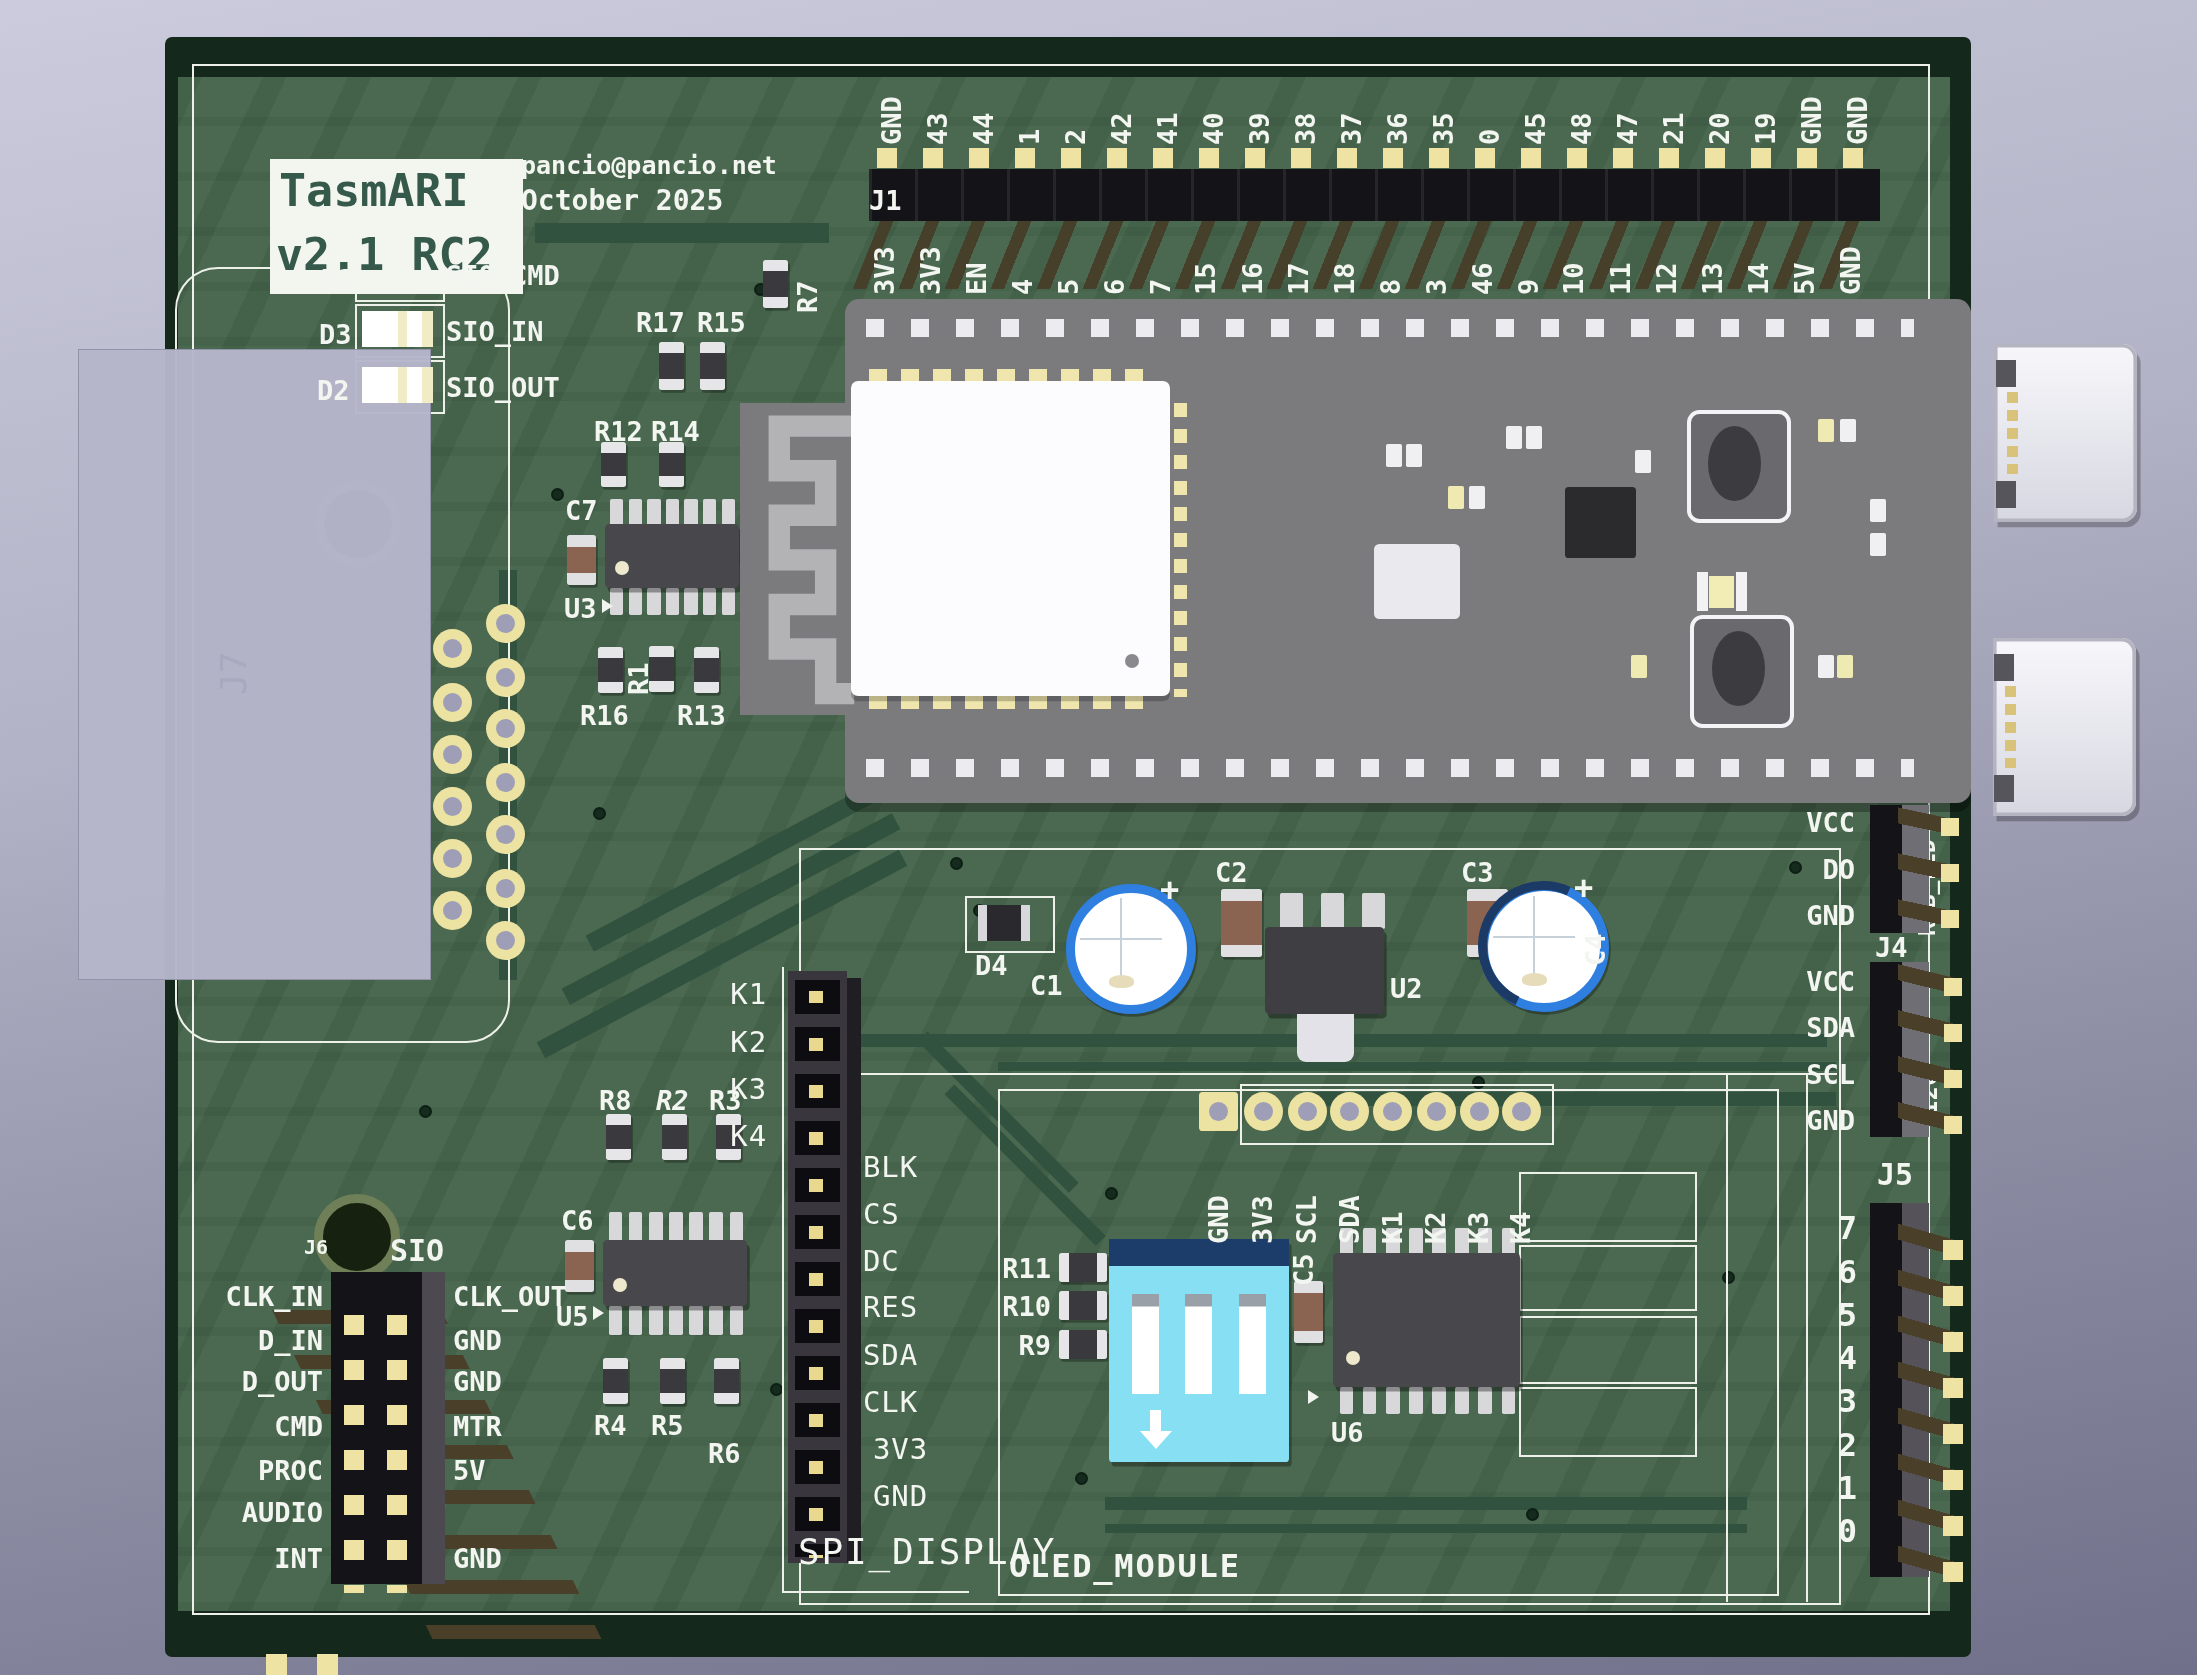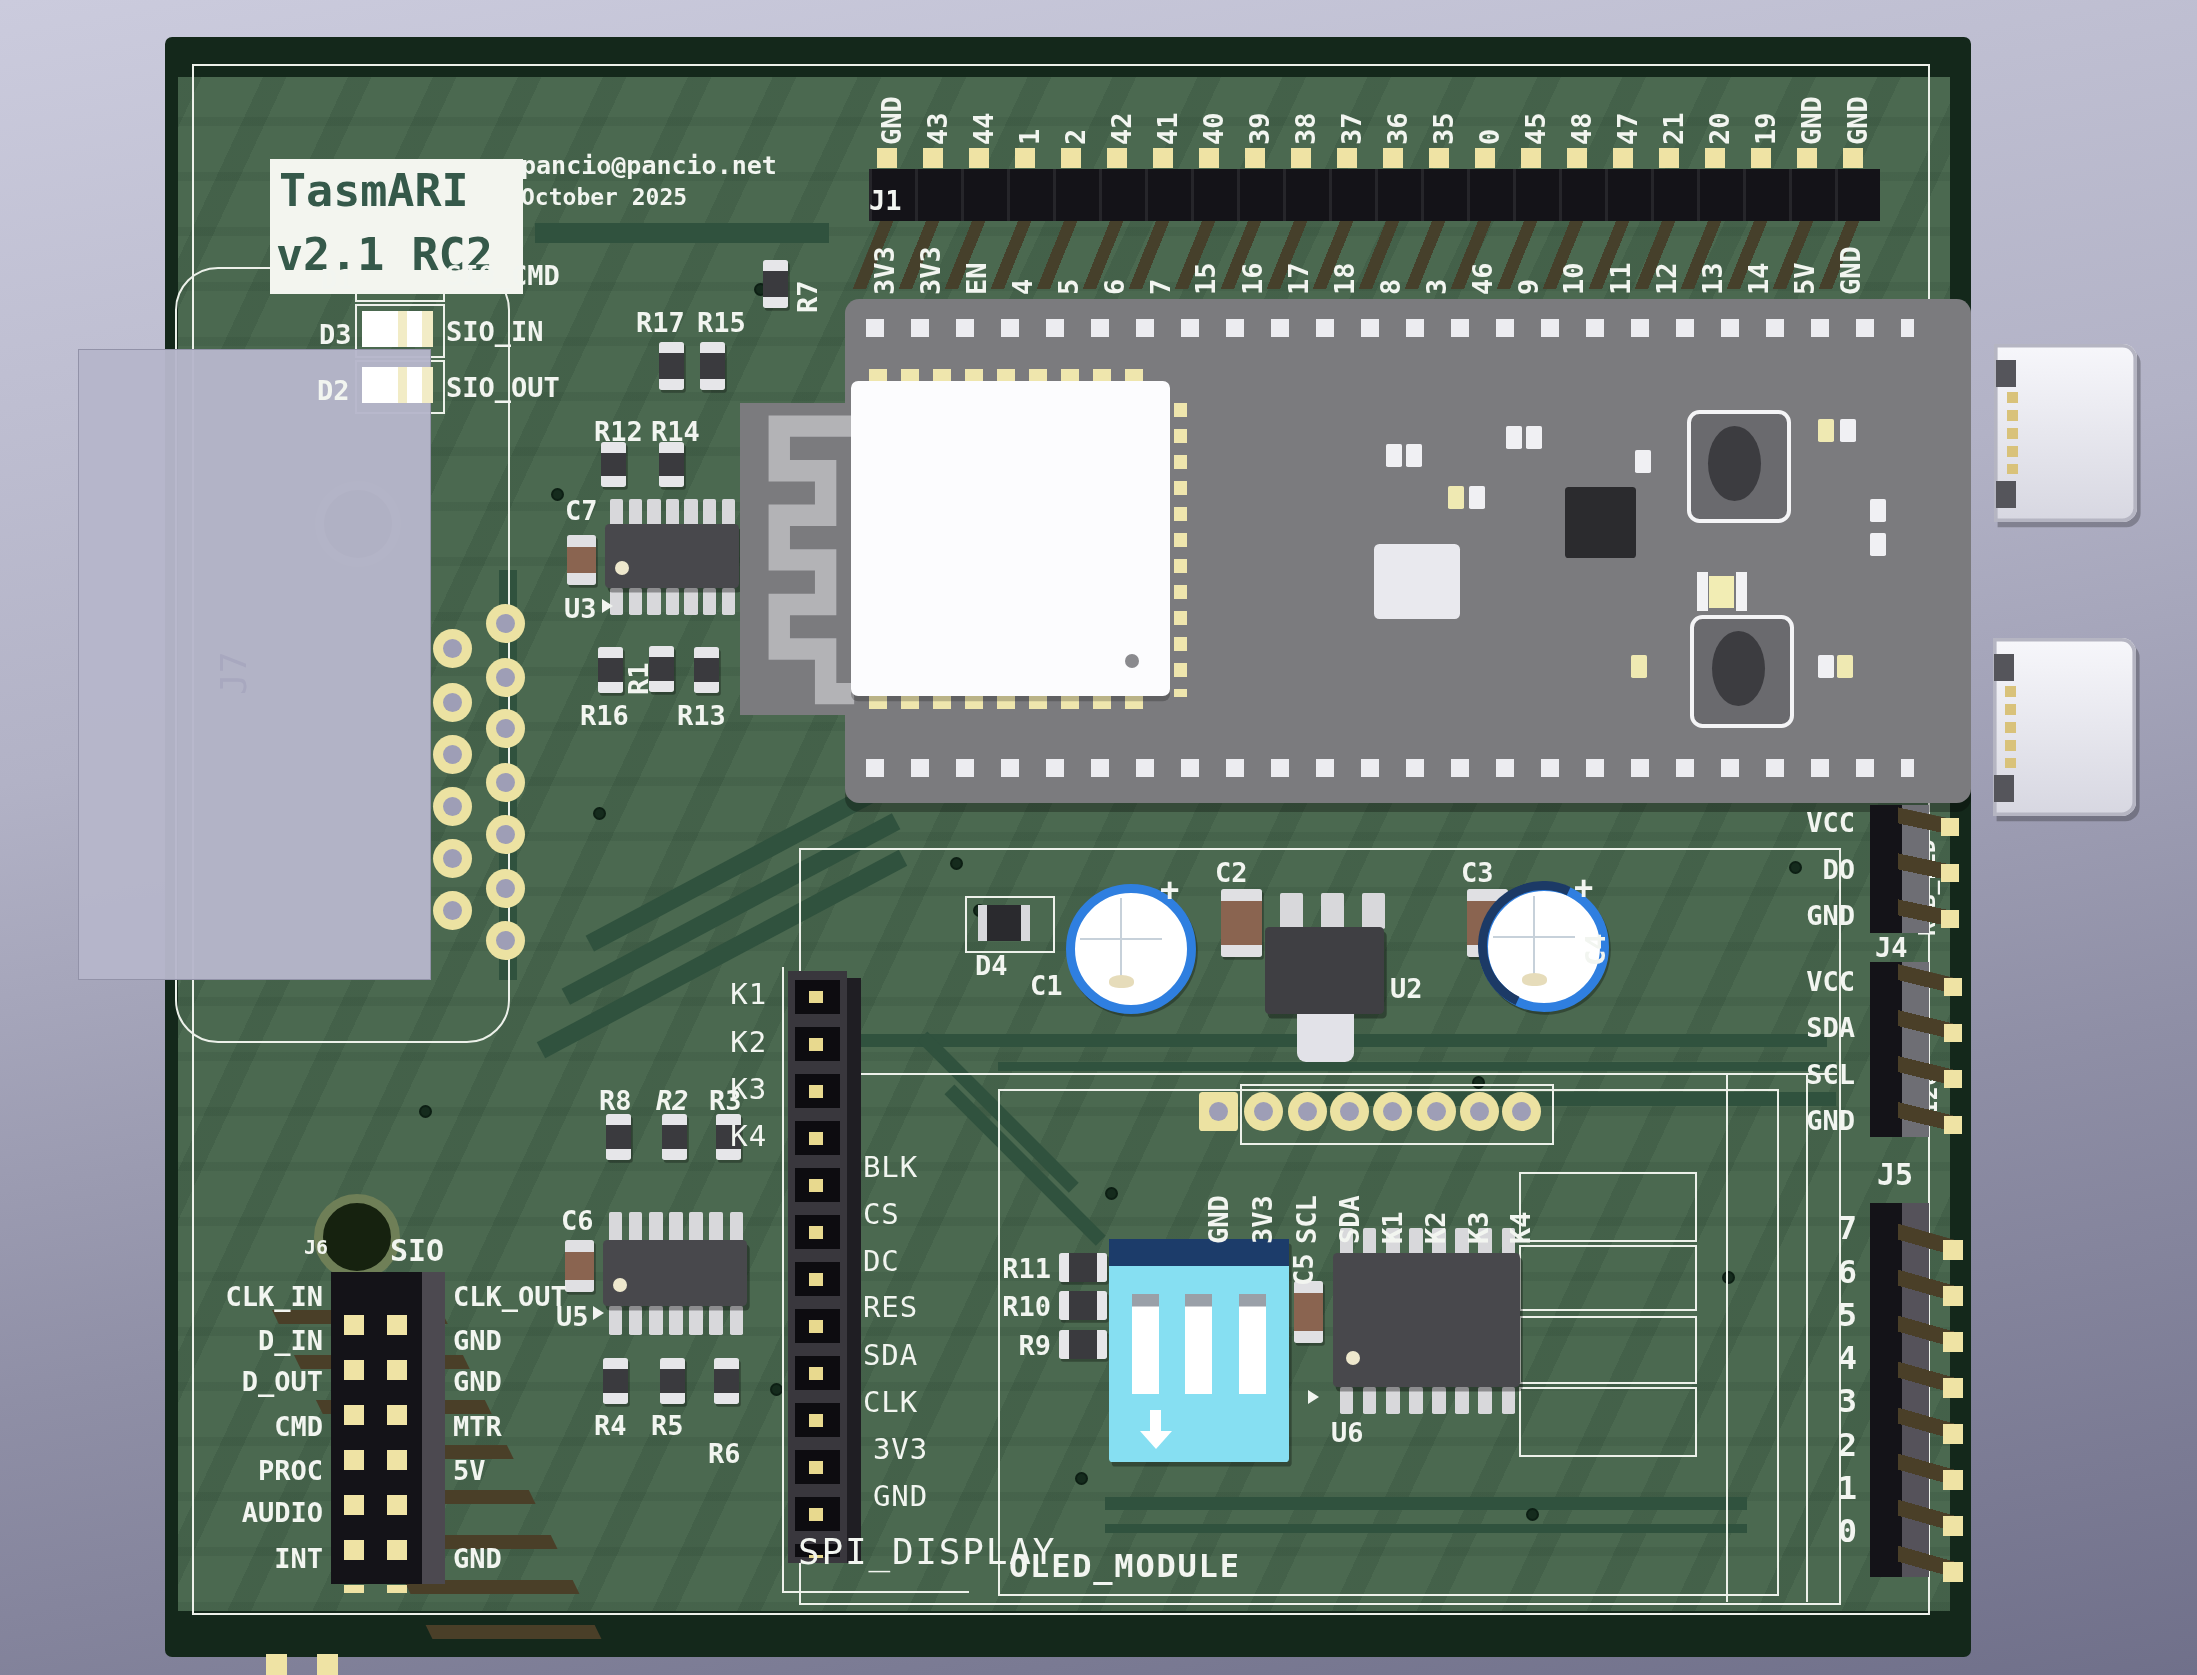--- a/index.html
+++ b/index.html
@@ -89,21 +89,21 @@
   <div class="keyrect" style="left:1519px;top:1387px;width:174px;height:66px;"></div>
   <div class="silk" style="left:175px;top:267px;width:331px;height:772px;border-radius:43px;"></div>
 
   <div class="abs" style="left:315px;top:481px;width:68px;height:68px;border-radius:50%;background:#16220f;border:9px solid #6f7f57;z-index:4;"></div>
   <div class="abs" style="left:314px;top:1194px;width:68px;height:68px;border-radius:50%;background:#16220f;border:9px solid #6f7f57;z-index:4;"></div>
 
   <div class="abs" style="left:270px;top:159px;width:253px;height:135px;background:#f3f5ef;z-index:6;"></div>
   <div class="lbl" style="left:279px;top:164px;font-size:45px;color:#35594a;z-index:7;">TasmARI</div>
   <div class="lbl" style="left:276px;top:228px;font-size:45px;color:#35594a;z-index:7;">v2.1 RC2</div>
   <div class="lbl" style="left:521px;top:151px;font-size:25px;font-weight:600;">pancio@pancio.net</div>
-  <div class="lbl" style="left:521px;top:184px;font-size:23px;font-weight:600;">October 2025</div>
+  <div class="lbl" style="left:521px;top:184px;font-size:28px;font-weight:600;">October 2025</div>
 
   <div class="lbl" style="left:869px;top:185px;">J1</div>
   <div class="abs" style="left:869px;top:169px;width:1011px;height:52px;background:#141318;z-index:3;
               background-image:repeating-linear-gradient(90deg,rgba(255,255,255,.08) 0 2.7px,transparent 2.7px 46px);"></div>
   <div class="abs" style="left:877px;top:148px;width:998px;height:19.6px;z-index:3;
               background:repeating-linear-gradient(90deg,#efe3a4 0 19.6px,transparent 19.6px 46px);"></div>
   <div class="abs" style="left:880px;top:221px;width:998px;height:68px;z-index:3;transform:skewX(-22deg);transform-origin:0 0;
               background:repeating-linear-gradient(90deg,#46402b 0 13.4px,transparent 13.4px 46px);"></div>
 
   <div class="vlab" style="left:877px;top:45px;height:100px;">GND</div>

